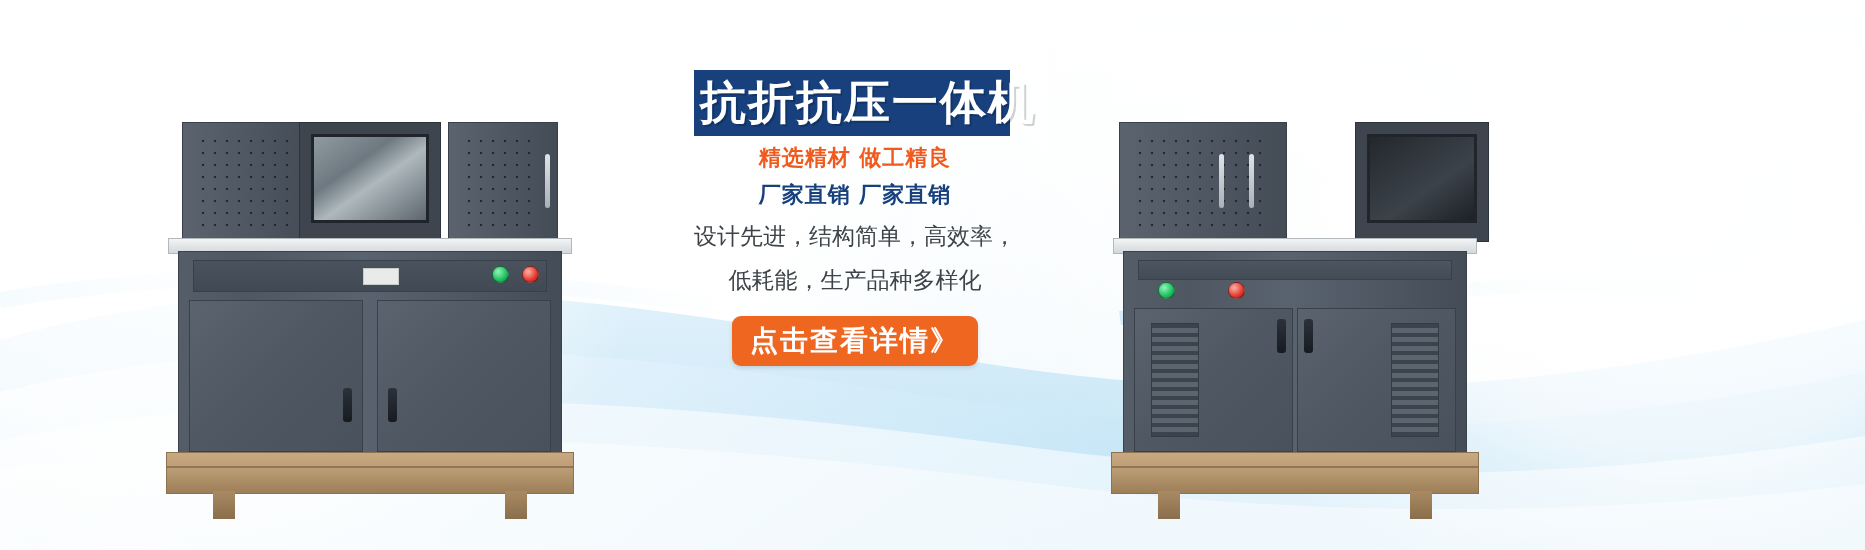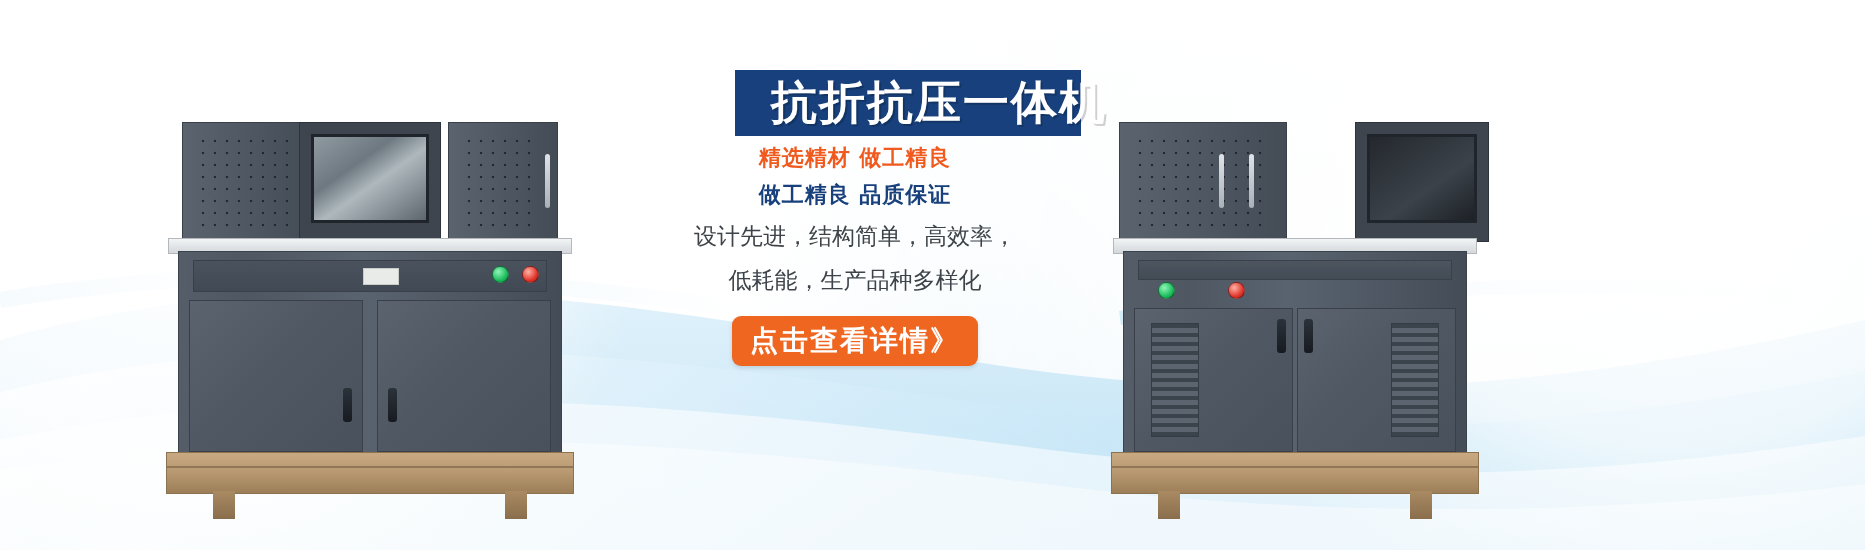--- a/index.html
+++ b/index.html
@@ -99,22 +99,22 @@
     background:linear-gradient(145deg,#8f9aa1 0%,#6d7880 35%,#aeb8bd 55%,#5d666e 100%);
     border:3px solid #20252b;
   }
   .machine.right .monitor{left:auto;right:-4px;transform:none;width:132px;}
   .machine.right .upper.u-l{left:14px;width:166px;}
 
   
   .copy{position:absolute;left:640px;top:70px;width:430px;}
   .title-band{
     display:block;background:#17407c;
-    padding:9px 18px 11px 36px;
-    margin-left:95px;width:292px;box-sizing:content-box;
+    padding:9px 18px 11px 6px;
+    margin-left:54px;width:292px;box-sizing:content-box;
   }
   .title-band .title-text{
     display:block;color:#ffffff;font-weight:bold;font-size:46px;line-height:1;
     letter-spacing:2px;text-align:center;white-space:nowrap;
     text-shadow:2px 2px 0 rgba(0,0,0,.18);
   }
   .sub1,.sub2{
     font-weight:bold;font-size:22px;line-height:1.3;letter-spacing:1px;
     white-space:nowrap;text-align:center;margin-top:8px;
   }
@@ -196,21 +196,21 @@
     <div class="pallet">
       <div class="slat"></div>
     </div>
   </div>
 
   <div class="copy">
     <div class="title-band">
       <span class="title-text">抗折抗压一体机</span>
     </div>
     <div class="sub1">精选精材 做工精良</div>
-    <div class="sub2">做工精良 品质保证</div>
+    <div class="sub2">厂家直销 厂家直销</div>
     <div class="desc">设计先进，结构简单，高效率，</div>
     <div class="desc" style="margin-top:8px">低耗能，生产品种多样化</div>
     <button class="cta">点击查看详情》</button>
   </div>
 
   <div class="machine right">
     <div class="upper u-l">
       <div class="perf"></div>
       <div class="u-handle" style="right:62px"></div>
       <div class="u-handle" style="right:32px"></div>

